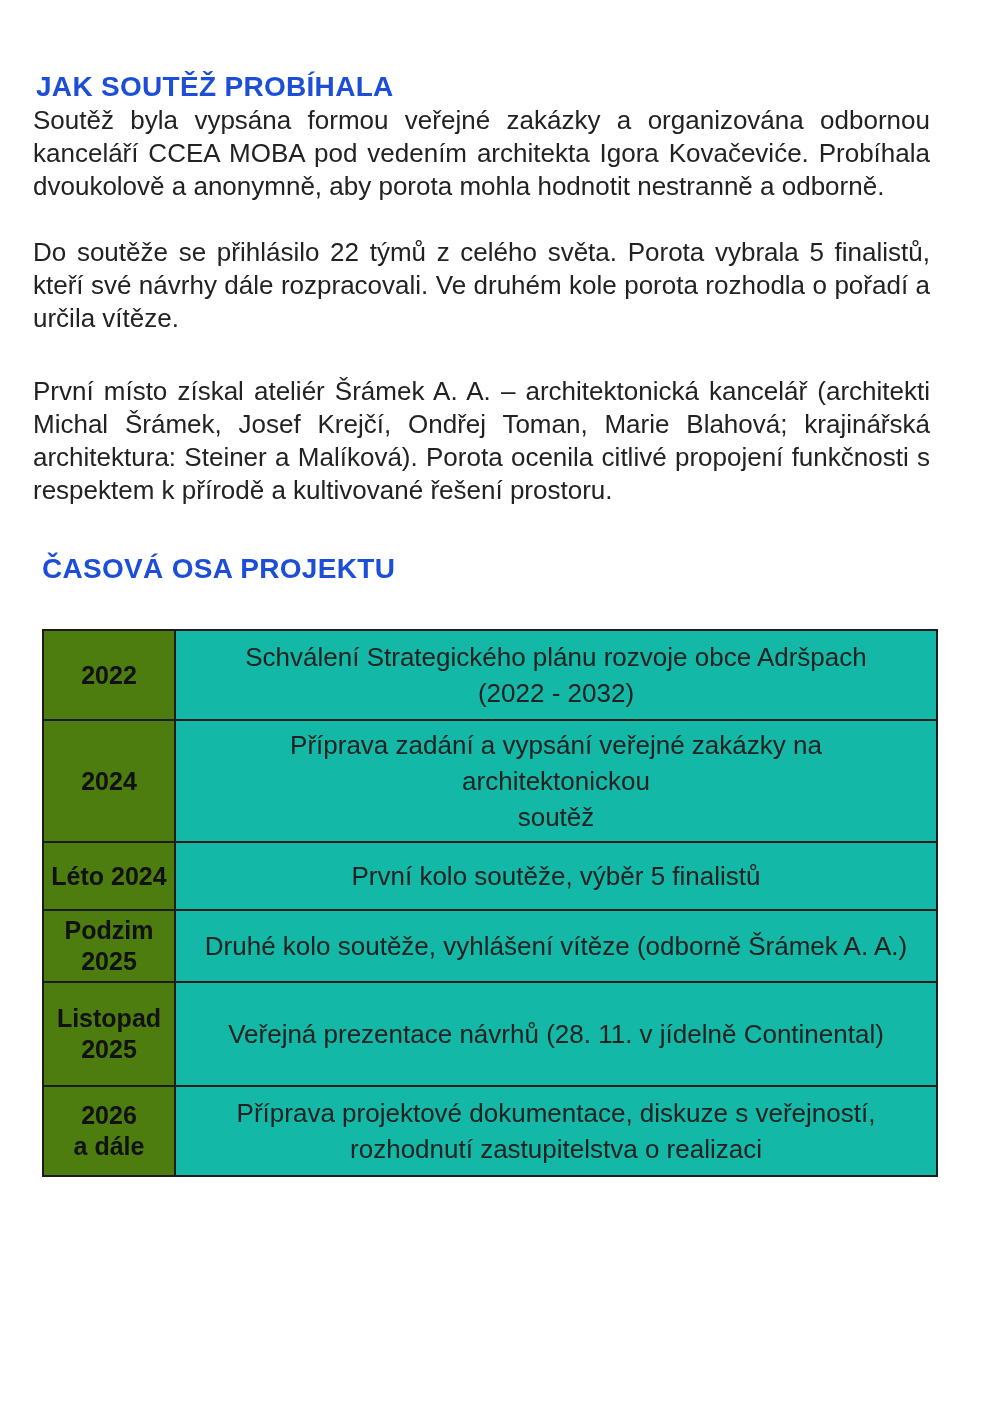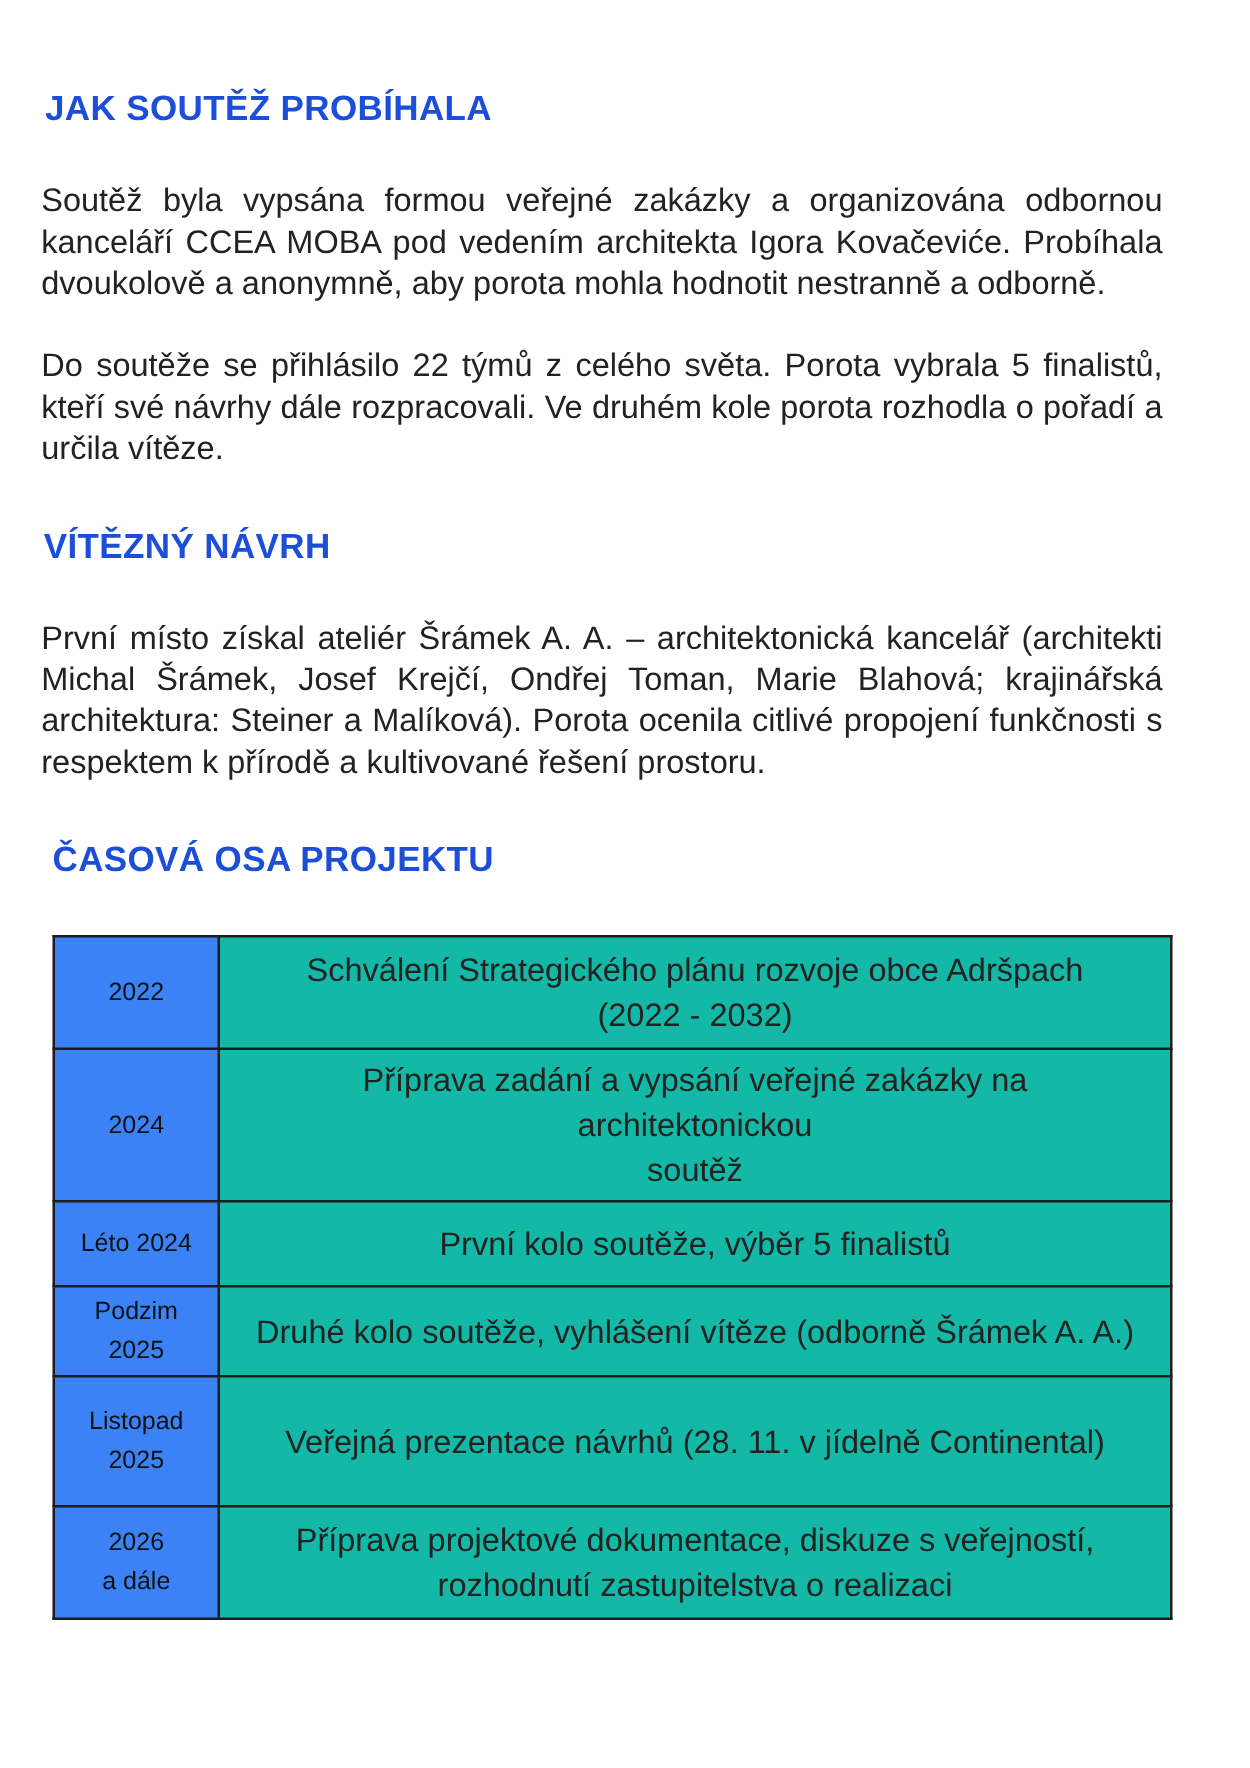--- a/index.html
+++ b/index.html
@@ -26,40 +26,40 @@
   #heading-1{margin:70px 0 0 3px;}
   #heading-2{margin:45px 0 0 2px;}
   #heading-3{margin:45px 0 1px 9px;}
   .para{
     font-size:26px;
     line-height:33px;
     text-align:justify;
     margin:0;
     color:#222222;
   }
-  #para-1{margin-top:40px;}
+  #para-1{}
   #para-2{margin-top:33px;}
   #para-3{margin-top:40px;}
   table.timeline{
     border-collapse:collapse;
     table-layout:fixed;
     width:896px;
     margin:43px 0 0 9px;
   }
   table.timeline td{
     border:2px solid #1c1c1c;
     vertical-align:middle;
     text-align:center;
     white-space:pre-line;
   }
   td.period{
     width:126px;
-    background:#3b82f6;
-    font-weight:normal;
-    font-size:20px;
+    background:#4d7c0f;
+    font-weight:bold;
+    font-size:25px;
     line-height:31px;
     color:#111111;
     padding:4px 2px;
   }
   td.event{
     background:#14b8a6;
     font-size:26px;
     line-height:36px;
     padding:6px 22px;
   }
@@ -75,21 +75,20 @@
 <body>
 
 <div class="page">
 
   <h1 class="heading" id="heading-1">JAK SOUTĚŽ PROBÍHALA</h1>
 
   <p class="para" id="para-1">Soutěž byla vypsána formou veřejné zakázky a organizována odbornou kanceláří CCEA MOBA pod vedením architekta Igora Kovačeviće. Probíhala dvoukolově a anonymně, aby porota mohla hodnotit nestranně a odborně.</p>
 
   <p class="para" id="para-2">Do soutěže se přihlásilo 22 týmů z celého světa. Porota vybrala 5 finalistů, kteří své návrhy dále rozpracovali. Ve druhém kole porota rozhodla o pořadí a určila vítěze.</p>
 
-  <h1 class="heading" id="heading-2">VÍTĚZNÝ NÁVRH</h1>
 
   <p class="para" id="para-3">První místo získal ateliér Šrámek A. A. – architektonická kancelář (architekti Michal Šrámek, Josef Krejčí, Ondřej Toman, Marie Blahová; krajinářská architektura: Steiner a Malíková). Porota ocenila citlivé propojení funkčnosti s respektem k přírodě a kultivované řešení prostoru.</p>
 
   <h1 class="heading" id="heading-3">ČASOVÁ OSA PROJEKTU</h1>
 
   <table class="timeline">
     <tbody>
       <tr>
         <td class="period">2022</td>
         <td class="event">Schválení Strategického plánu rozvoje obce Adršpach

